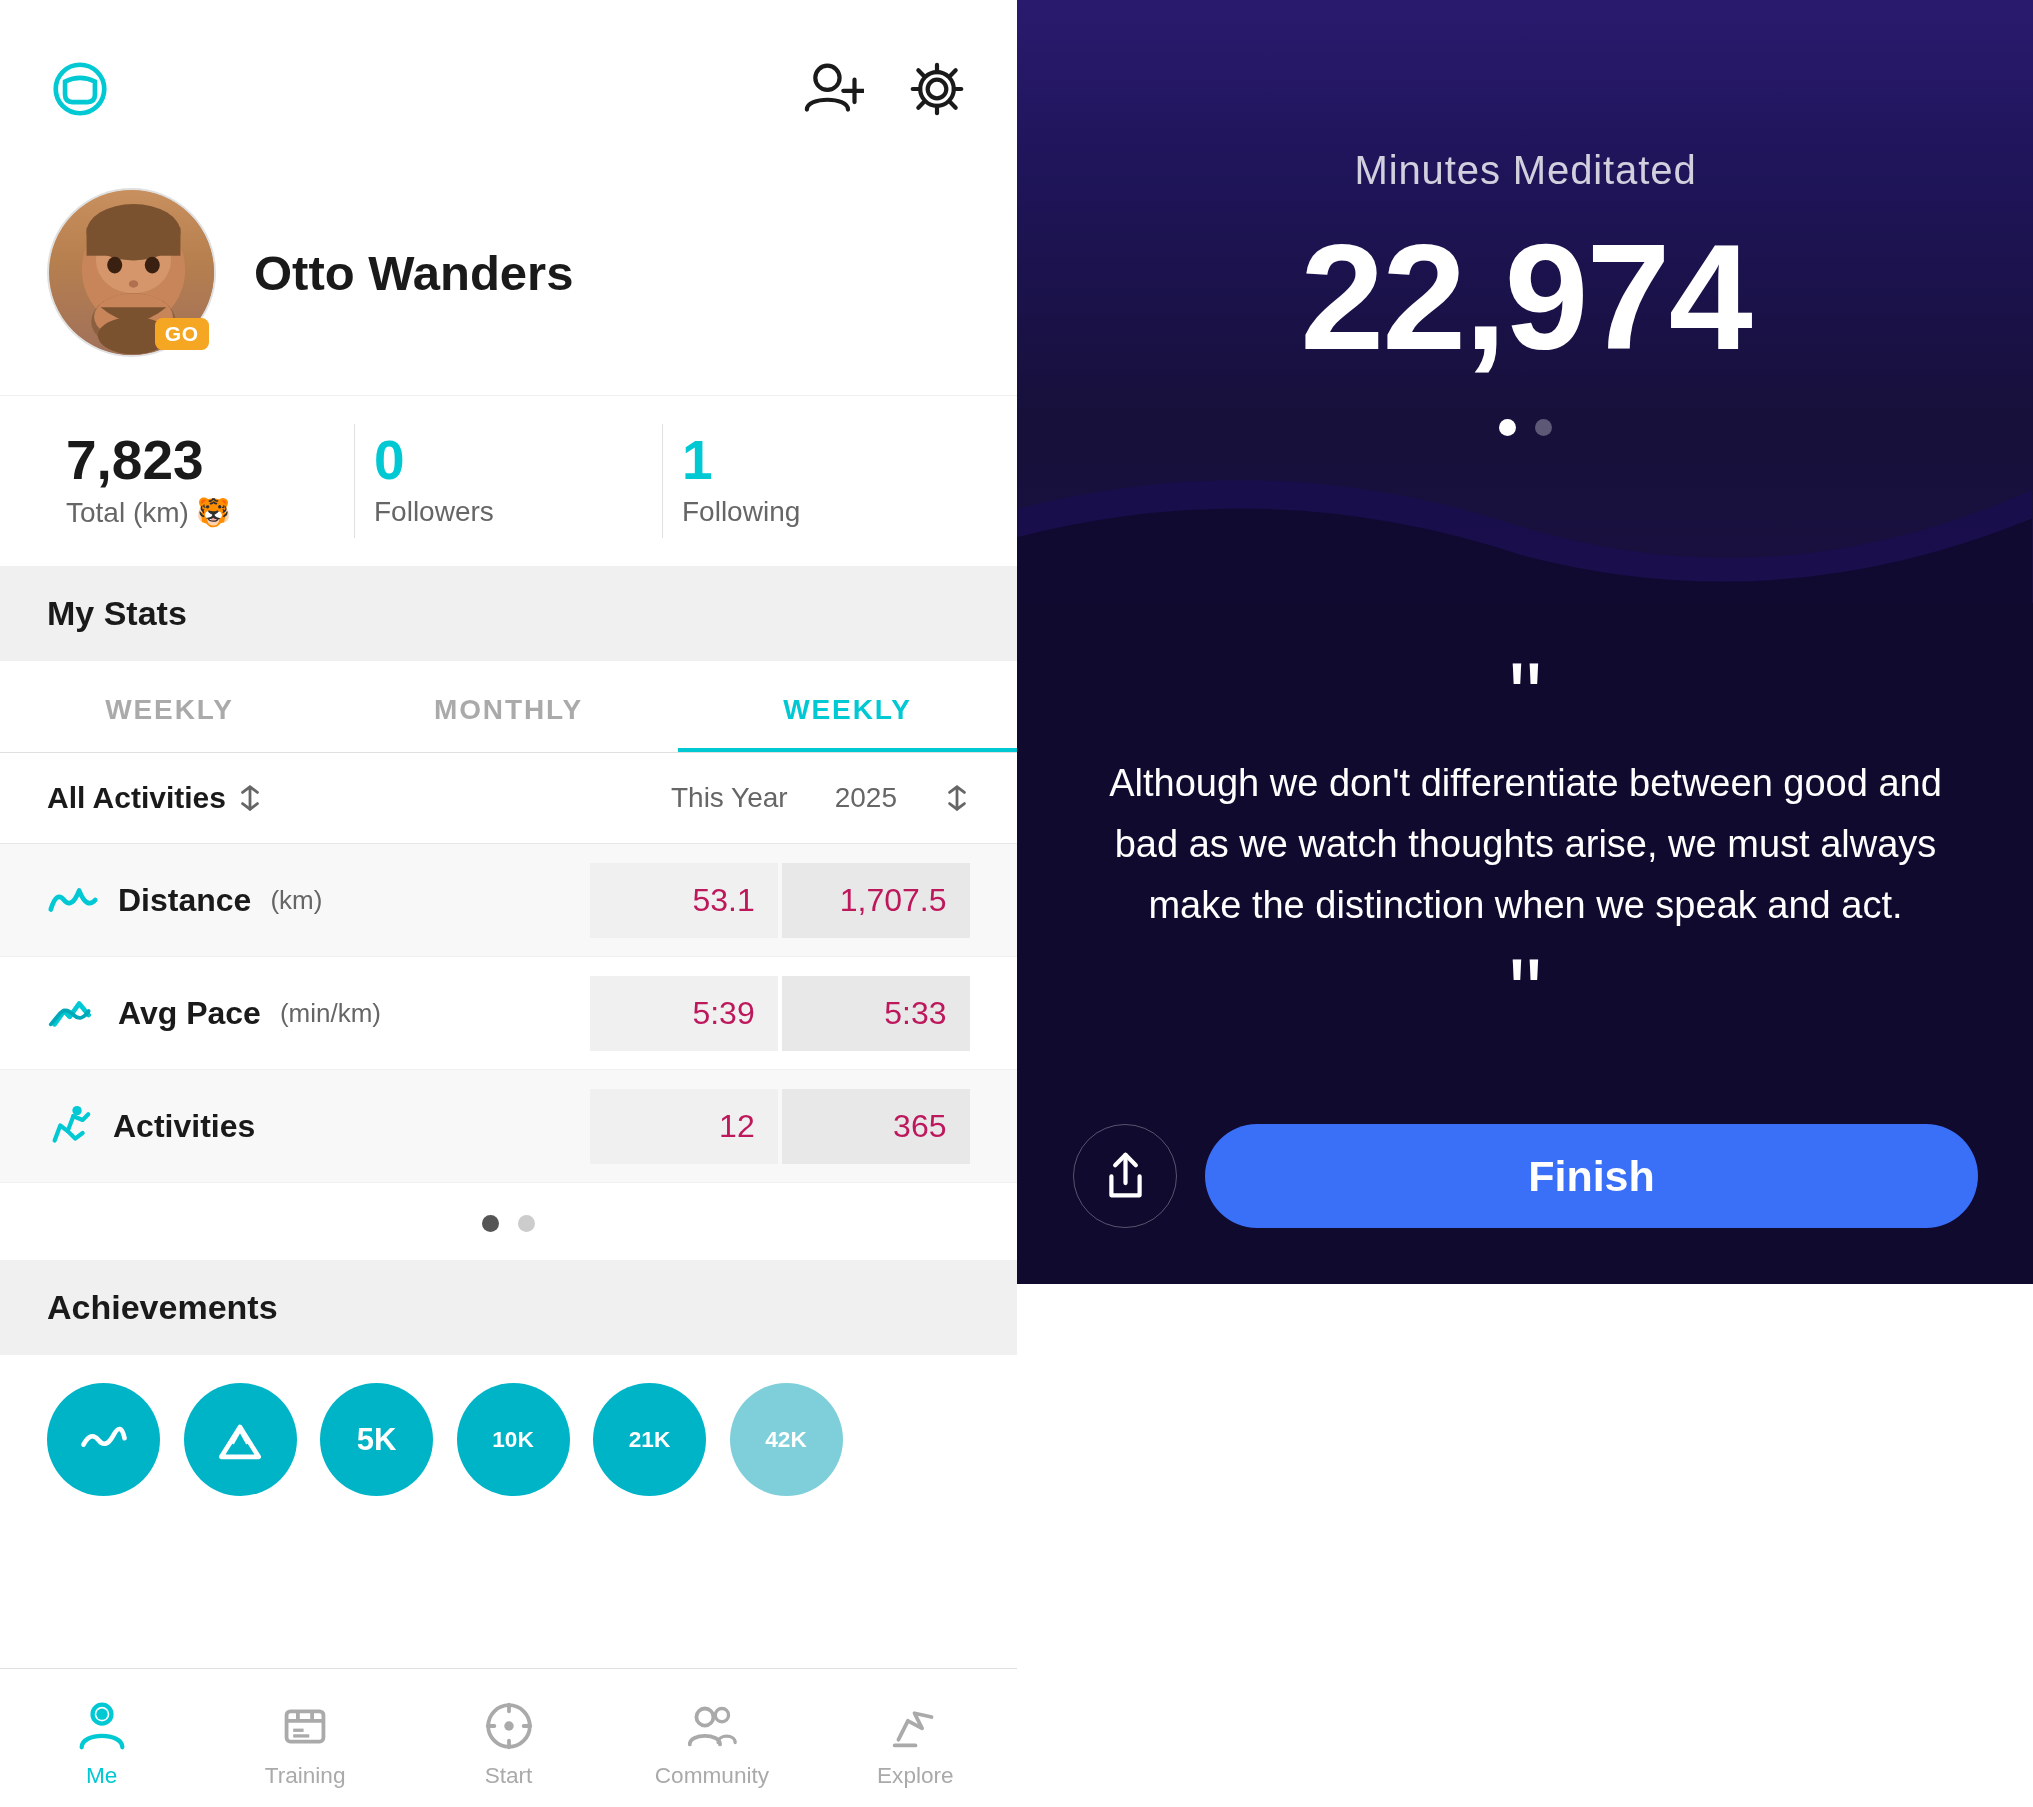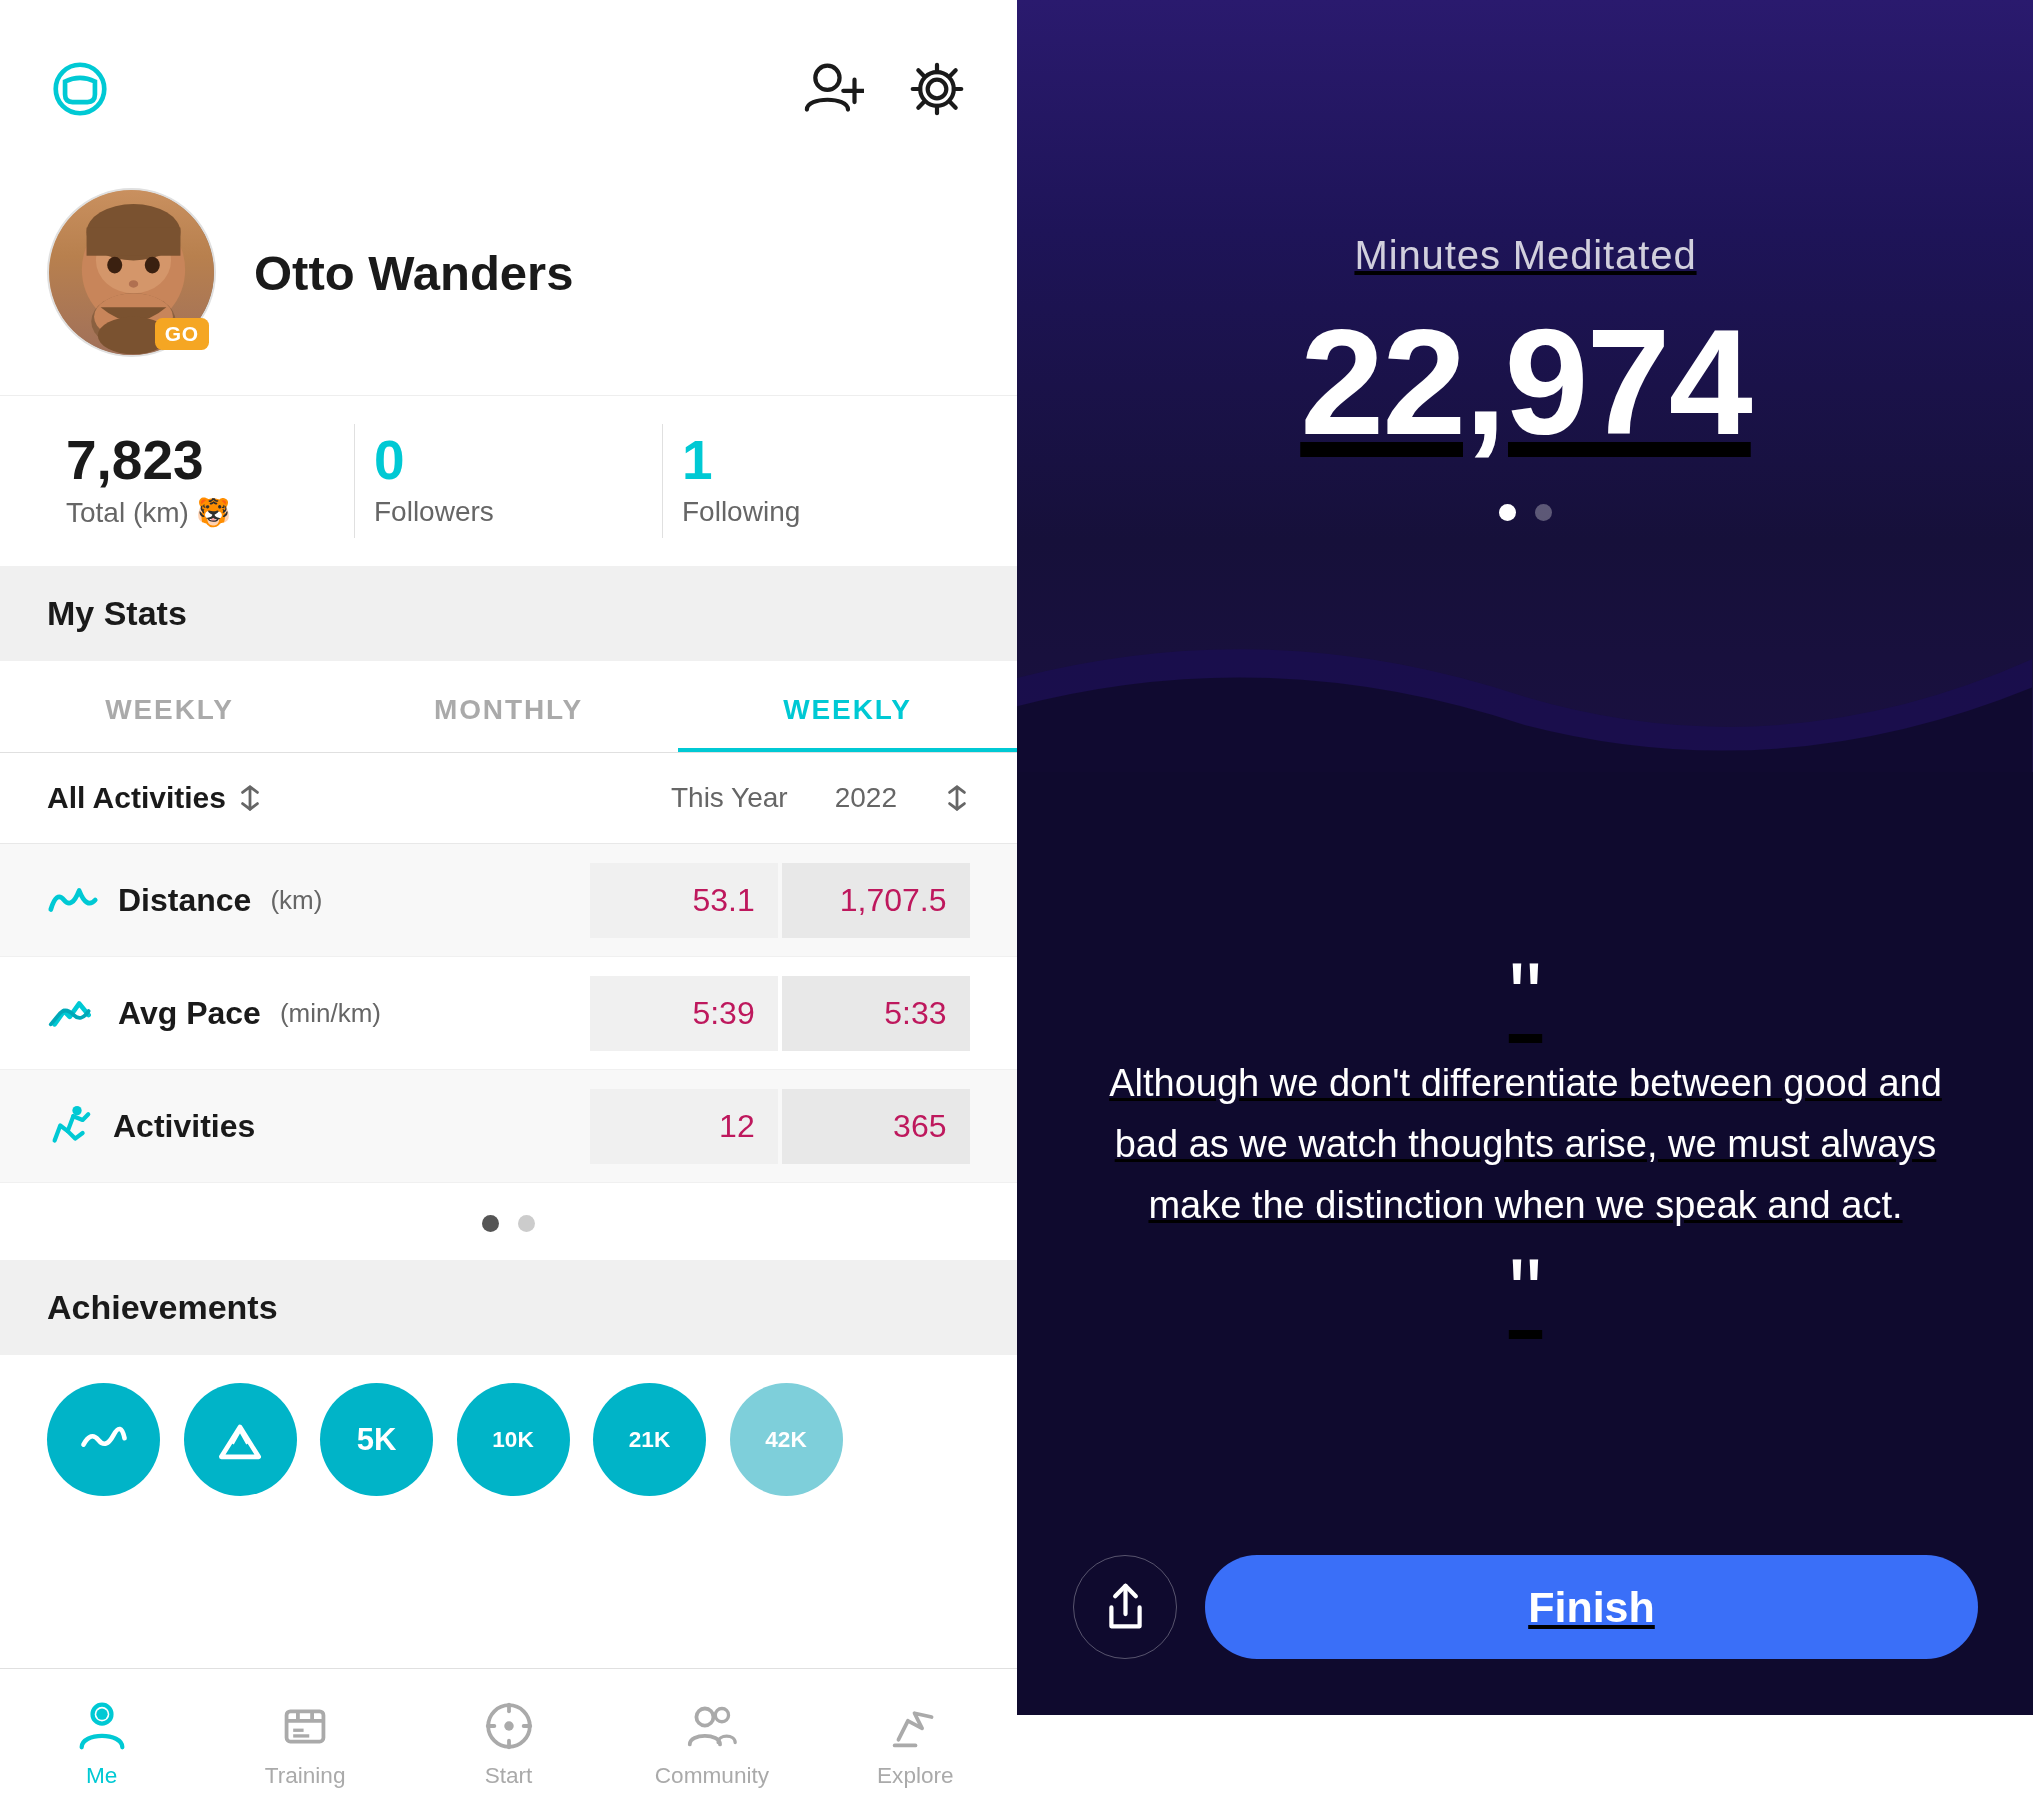--- a/index.html
+++ b/index.html
@@ -338,27 +338,26 @@
       width: 56px;
       height: 56px;
       display: flex;
       align-items: center;
       justify-content: center;
     }
 
     
     .right-panel {
       width: 1017px;
-      height: 1715px;
+      height: 1284px;
       background: #1a1040;
       display: flex;
       flex-direction: column;
       position: relative;
       overflow: hidden;
-      text-decoration: underline;
     }
 
     .meditation-top {
       height: 772px;
       background: linear-gradient(180deg, #2a1a6e 0%, #1e1458 30%, #16103a 70%, #1a1040 100%);
       display: flex;
       flex-direction: column;
       align-items: center;
       justify-content: center;
       position: relative;
@@ -586,21 +585,21 @@
     <div class="filter-row">
       <div class="filter-left">
         <span>All Activities</span>
         <svg width="26" height="26" viewBox="0 0 28 28">
           <path d="M14 2 L14 26 M6 8 L14 2 L22 8" stroke="#666" stroke-width="3" fill="none" stroke-linecap="round"></path>
           <path d="M6 20 L14 26 L22 20" stroke="#666" stroke-width="3" fill="none" stroke-linecap="round"></path>
         </svg>
       </div>
       <div class="filter-right">
         <span>This Year</span>
-        <span>2022</span>
+        <span>2025</span>
         <svg width="26" height="26" viewBox="0 0 28 28">
           <path d="M14 2 L14 26 M6 8 L14 2 L22 8" stroke="#666" stroke-width="3" fill="none" stroke-linecap="round"></path>
           <path d="M6 20 L14 26 L22 20" stroke="#666" stroke-width="3" fill="none" stroke-linecap="round"></path>
         </svg>
       </div>
     </div>
 
     <div class="stats-table">
 
       <div class="stats-table-row">

